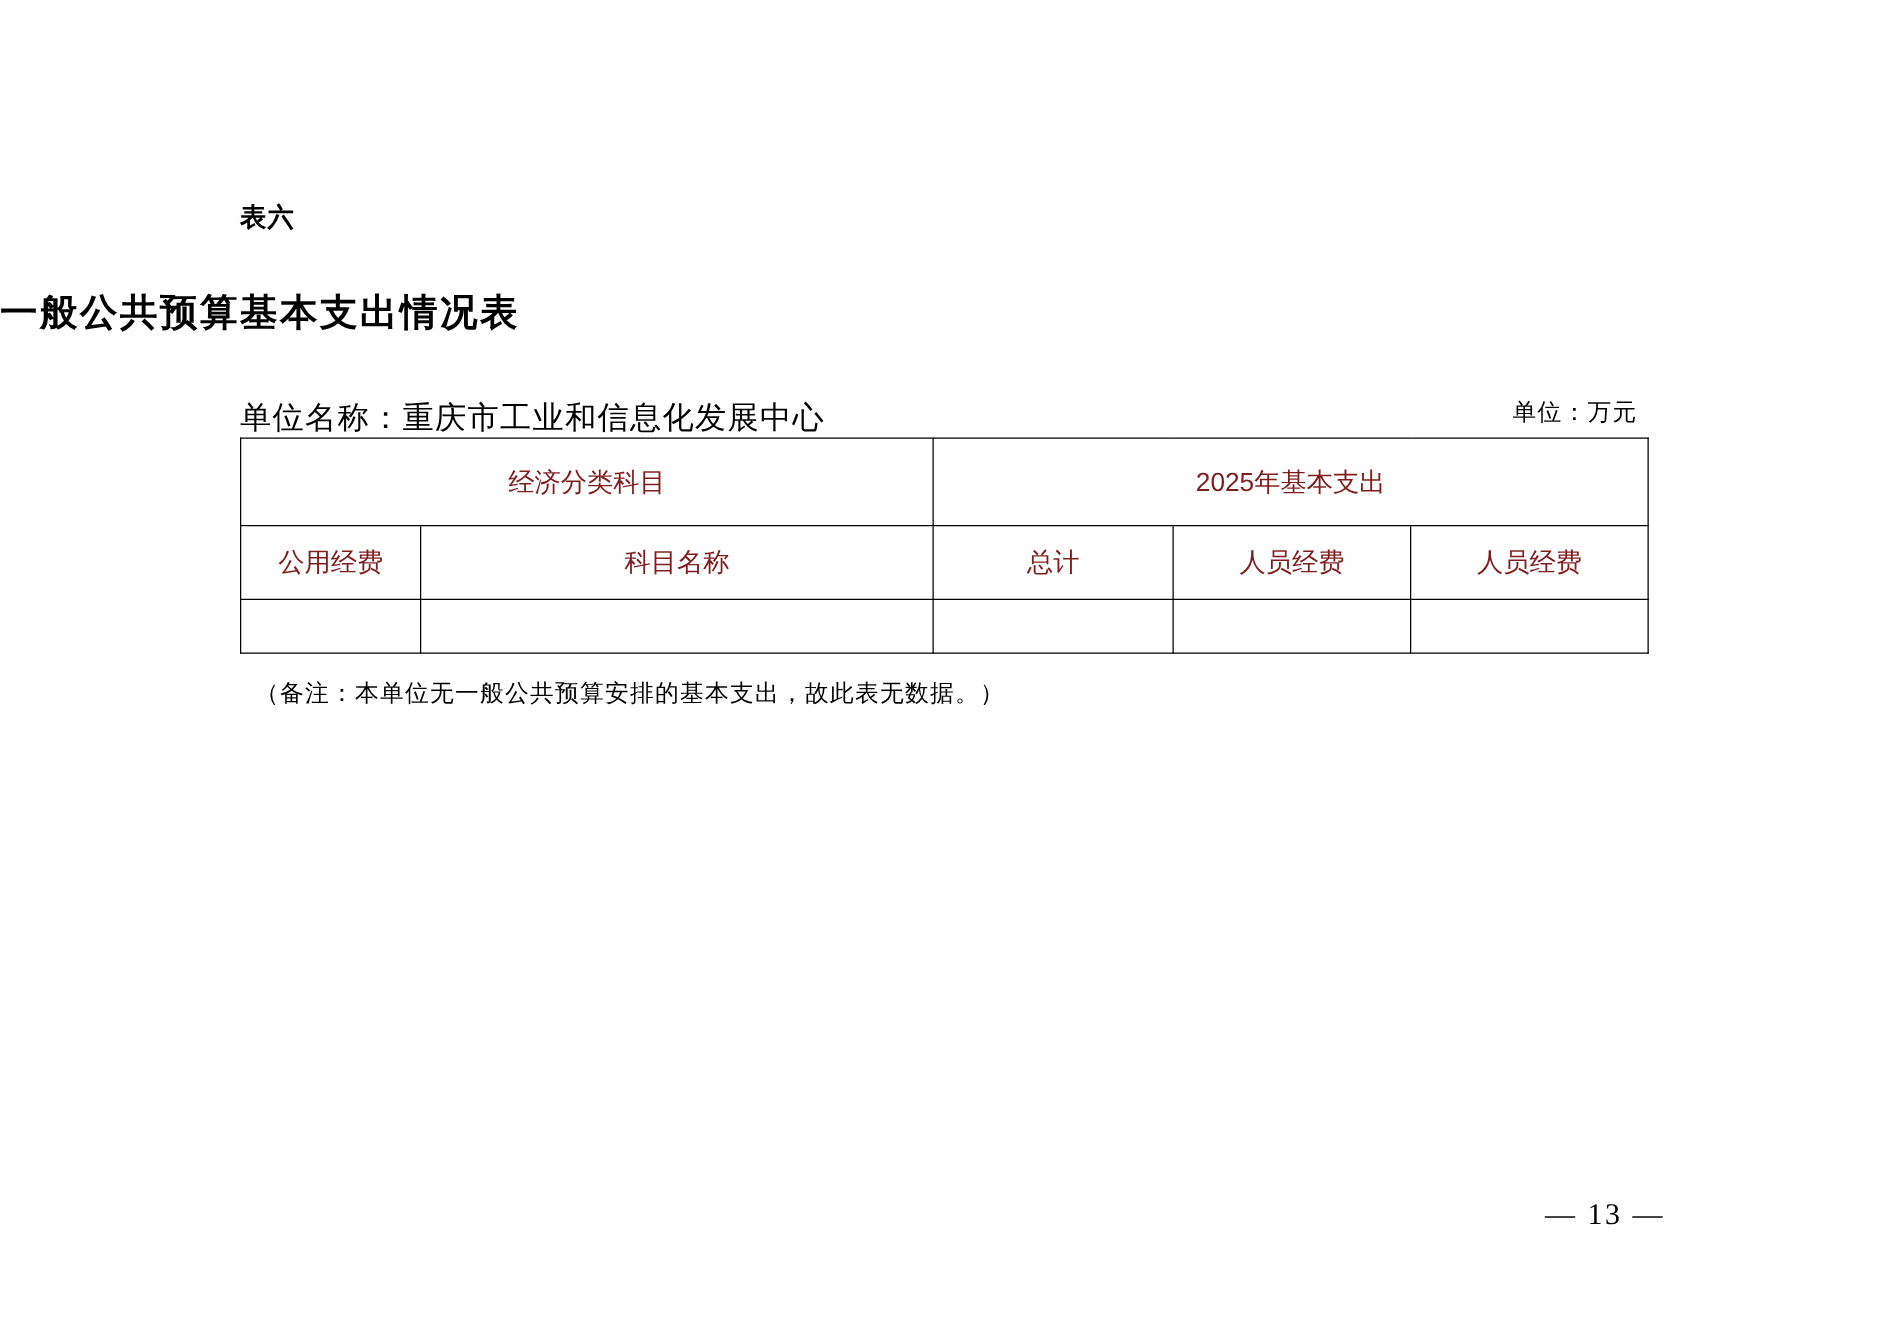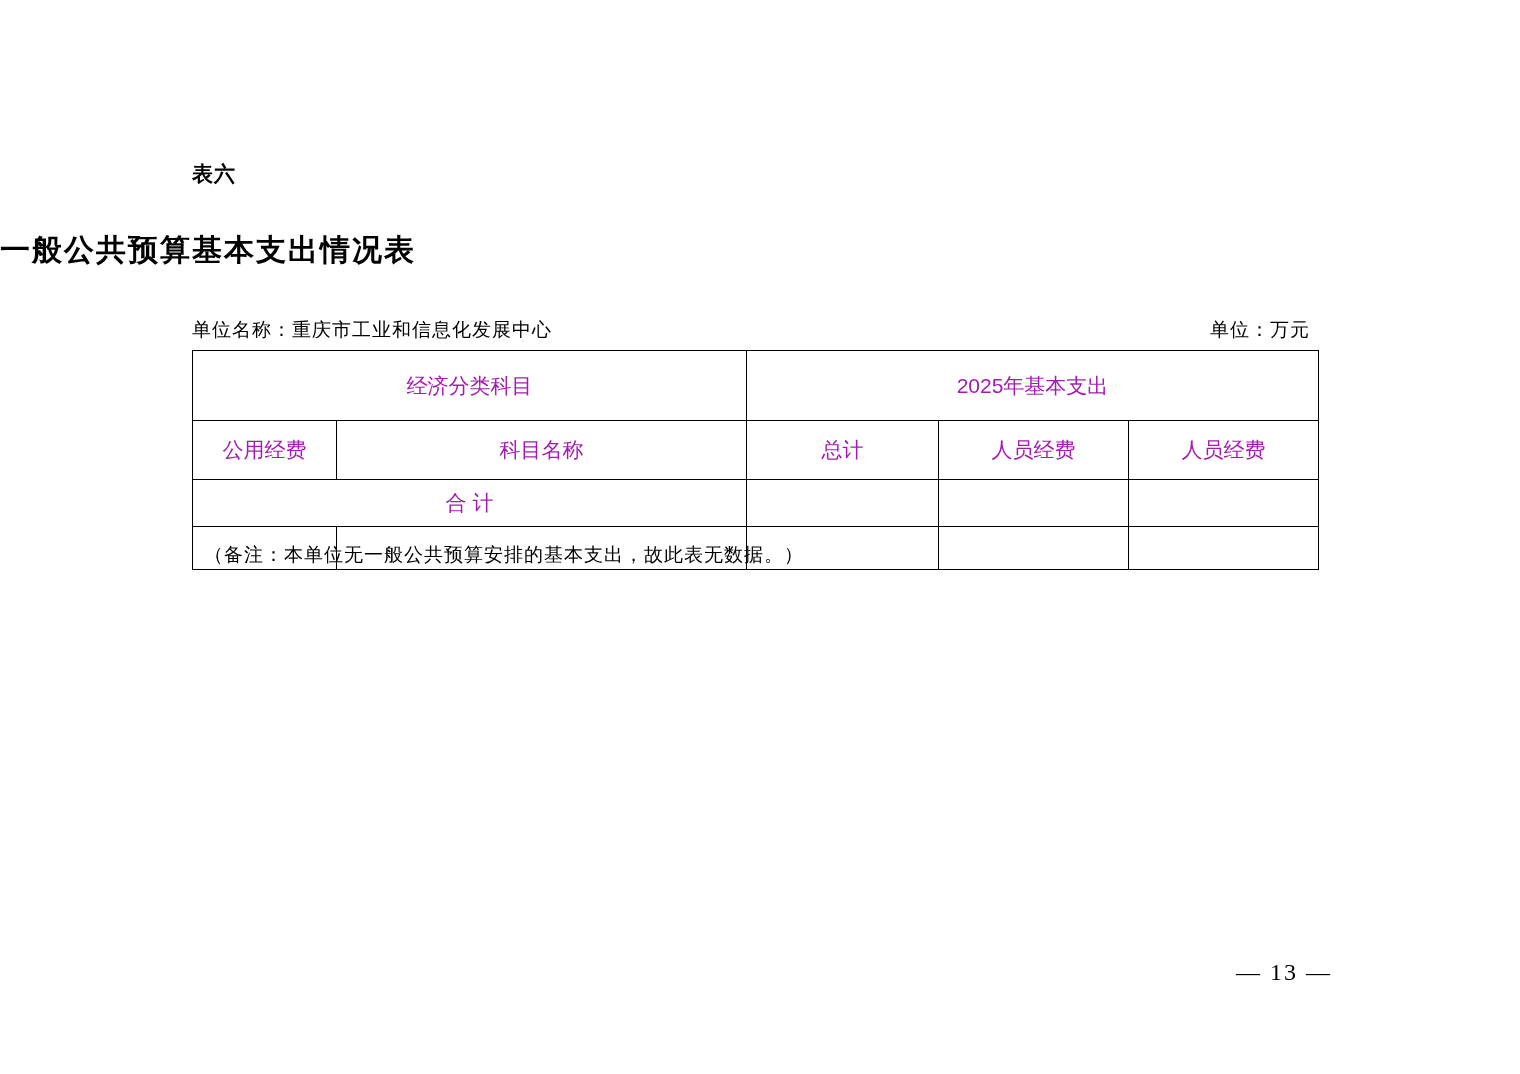--- a/index.html
+++ b/index.html
@@ -38,21 +38,21 @@
     text-align: left;
     font-size: 30px;
     font-weight: bold;
     letter-spacing: 2px;
     font-family: "Liberation Serif", "DejaVu Serif", serif;
   }
   .unit-name {
     position: absolute;
     left: 192px;
     top: 299px;
-    font-size: 19px;
+    font-size: 25px;
     letter-spacing: 1px;
   }
   .unit-measure {
     position: absolute;
     right: 204px;
     top: 299px;
     font-size: 19px;
     letter-spacing: 1px;
   }
   table.budget {
@@ -62,21 +62,21 @@
     width: 1126px;
     border-collapse: collapse;
     table-layout: fixed;
   }
   table.budget td {
     border: 1px solid #000000;
     text-align: center;
     vertical-align: middle;
     font-family: "Liberation Sans", "DejaVu Sans", sans-serif;
     font-size: 21px;
-    color: #a21caf;
+    color: #7f1d1d;
   }
   .row-h1 td { height: 67px; }
   .row-h2 td { height: 56px; }
   .row-h3 td { height: 44px; }
   .row-h4 td { height: 40px; }
   .col-code { width: 144px; }
   .col-name { width: 410px; }
   .col-total { width: 192px; }
   .col-person { width: 190px; }
   .col-public { width: 190px; }
@@ -124,26 +124,20 @@
         <td colspan="2">经济分类科目</td>
         <td colspan="3">2025年基本支出</td>
       </tr>
       <tr class="row-h2">
         <td>公用经费</td>
         <td>科目名称</td>
         <td>总计</td>
         <td>人员经费</td>
         <td>人员经费</td>
       </tr>
-      <tr class="row-h3">
-        <td colspan="2">合 计</td>
-        <td></td>
-        <td></td>
-        <td></td>
-      </tr>
       <tr class="row-h4">
         <td></td>
         <td></td>
         <td></td>
         <td></td>
         <td></td>
       </tr>
     </tbody>
   </table>
 

